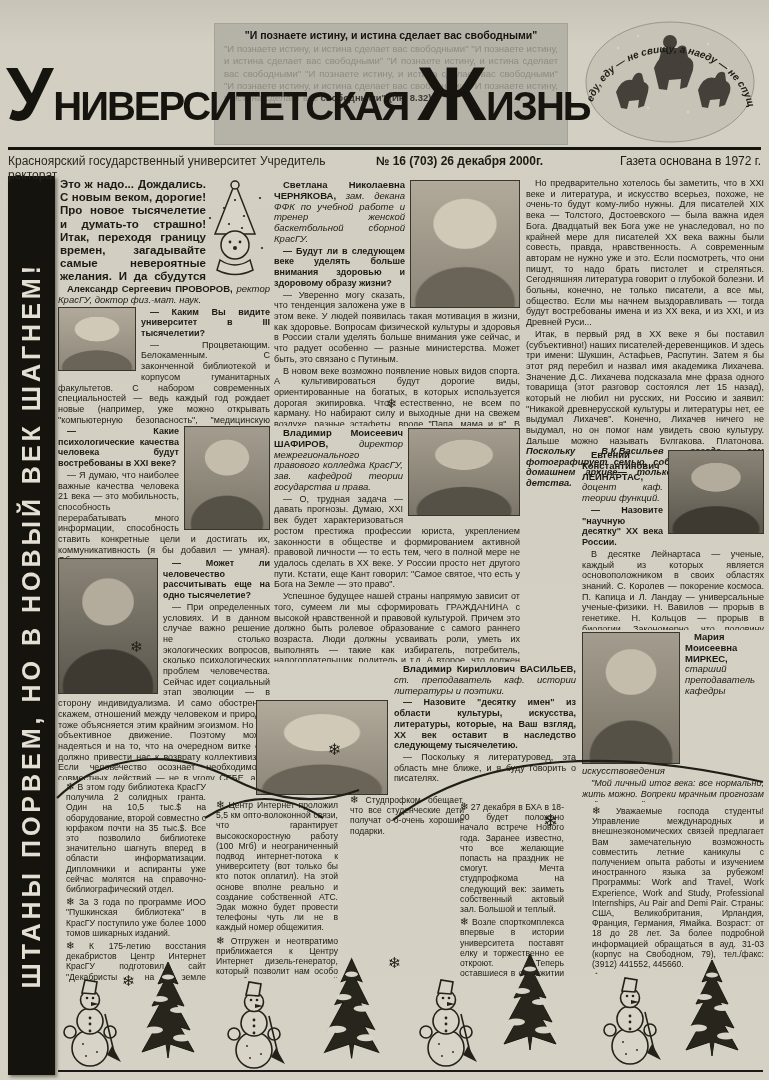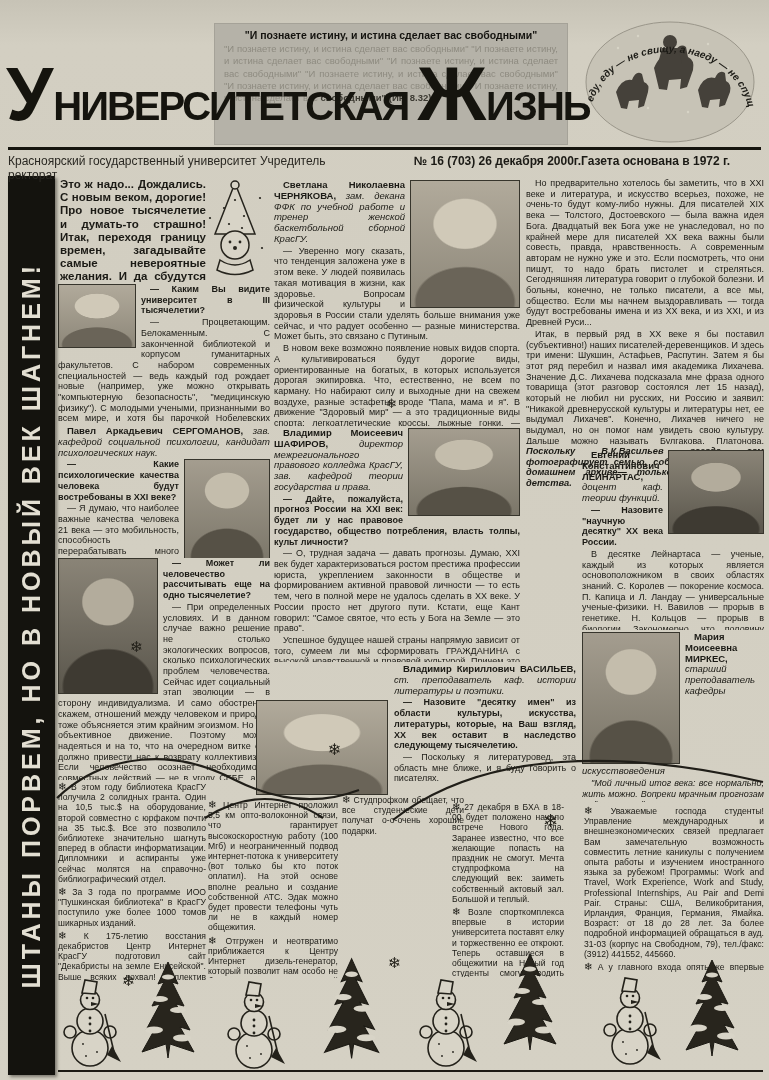--- a/index.html
+++ b/index.html
@@ -13,22 +13,22 @@
   .motto-main{margin:0;font-weight:bold;font-size:10.5px;line-height:12px;text-align:center;color:#14130f;}
   .motto-repeat{margin:2px 0 0;font-size:9.5px;line-height:12.3px;text-align:justify;color:#8e8b80;}
   .motto-repeat b{color:#3c3a32;font-style:normal;}
   .masthead-title{left:6px;top:56px;width:759px;white-space:nowrap;z-index:6;font-weight:bold;color:#15140e;}
   .masthead-title .cap{font-size:76px;line-height:76px;}
   .masthead-title .rest{font-size:40px;letter-spacing:-2px;}
   .troika{left:578px;top:8px;z-index:2;}
   .mast-rule{left:8px;top:147px;width:753px;height:3px;background:#15140e;z-index:7;}
   .info-row{left:8px;top:154px;width:753px;height:16px;display:flex;z-index:7;font-size:12px;}
   .info-pub{flex:0 0 330px;color:#2a2822;}
-  .info-issue{flex:1;text-align:right;font-weight:bold;}
-  .info-founded{flex:0 0 180px;font-weight:bold;}
+  .info-issue{flex:1;text-align:center;font-weight:bold;}
+  .info-founded{flex:0 0 180px;text-align:right;font-weight:normal;}
   
   .banner{left:8px;top:176px;width:47px;height:899px;background:#14130e;display:flex;
     align-items:center;justify-content:center;z-index:4;box-shadow:2px 2px 3px rgba(40,38,30,.5);}
   .banner span{writing-mode:vertical-rl;transform:rotate(180deg);color:#e3dfd2;font-weight:bold;
     font-size:25px;letter-spacing:4px;white-space:nowrap;font-family:"Liberation Sans",sans-serif;}
   
   .lead{left:60px;top:178px;width:146px;height:106px;overflow:hidden;font-weight:bold;
     font-size:11.5px;line-height:13.2px;text-align:justify;}
   .art{position:absolute;overflow:hidden;text-align:justify;font-size:9px;line-height:10.7px;}
   .art p{margin:0 0 1px;text-indent:9px;}
@@ -49,21 +49,21 @@
      radial-gradient(75% 45% at 50% 95%,#3e3a32 0 60%,rgba(0,0,0,0) 63%),
      linear-gradient(180deg,#8a8477,#5a564c);}
   .photo.light{background:
      radial-gradient(50% 34% at 50% 34%,#d0c9b8 0 57%,rgba(0,0,0,0) 60%),
      radial-gradient(75% 45% at 50% 96%,#6a6458 0 60%,rgba(0,0,0,0) 63%),
      linear-gradient(180deg,#b1aa9b,#8d8779);}
   .ph-r{float:right;margin:0 0 2px 5px;}
   .ph-l{float:left;margin:0 5px 2px 0;}
   
   .briefs{position:absolute;overflow:hidden;text-align:justify;font-size:8.6px;line-height:10.2px;}
-  .briefs p{margin:0 0 3px;text-indent:0;}
+  .briefs p{margin:0 0 3px;text-indent:0;padding-left:8px;}
   .flake{font-family:"DejaVu Sans",sans-serif;font-size:10px;}
   .flake-dec{position:absolute;font-family:"DejaVu Sans",sans-serif;color:#23211a;z-index:3;}
   .bottom-rule{left:58px;top:1070px;width:705px;height:2px;background:#1c1a14;}
 </style>
 </head>
 <body>
 
 <div class="page">
 
   <div class="abs motto-box">
@@ -125,60 +125,60 @@
         <circle cx="42" cy="38" r="1.1"></circle>
       <circle cx="27" cy="46" r="1.1"></circle>
         <circle cx="40" cy="50" r="1.1"></circle>
         <circle cx="58" cy="20" r="1.1"></circle>
       <circle cx="8" cy="40" r="1.1"></circle>
         <circle cx="60" cy="70" r="1.1"></circle>
     </g>
   </svg>
 
   <div class="art" style="left:58px;top:284px;width:212px;height:142px">
+    <p class="who"><span class="nm">Александр Сергеевич ПРОВОРОВ,</span> <i class="rl">ректор КрасГУ, доктор физ.-мат. наук.</i></p>
     <div class="photo light ph-l" style="width:78px;height:64px"></div>
     <p class="q">— Каким Вы видите университет в III тысячелетии?</p>
     <p>— Процветающим. Белокаменным. С законченной библиотекой и корпусом гуманитарных факультетов. С набором современных специальностей — ведь каждый год рождает новые (например, уже можно открывать "компьютерную безопасность", "медицинскую физику"). С молодыми учеными, признанными во всем мире, и хотя бы парочкой Нобелевских лауреатов.</p>
 
   </div>
 
   <div class="art" style="left:58px;top:426px;width:212px;height:132px">
-    <p class="who"><span class="nm">Павел Аркадьевич СЕРГОМАНОВ,</span> <i class="rl">зав. кафедрой социальной психологии, кандидат психологических наук.</i></p>
     <div class="photo ph-r" style="width:86px;height:104px"></div>
     <p class="q">— Какие психологические качества человека будут востребованы в XXI веке?</p>
     <p>— Я думаю, что наиболее важные качества человека 21 века — это мобильность, способность перерабатывать много информации, способность ставить конкретные цели и достигать их, коммуникативность (я бы добавил — умная). Обязательная характеристика — компетентность. К сожалению, сегодня на 90% мы видим обратное. А чтобы эти качества в себе сформировать, надо приобретать опыт — в хорошей компании или в своей команде. Одному не развиться и не выжить.</p>
 
   </div>
 
   <div class="art" style="left:58px;top:558px;width:212px;height:222px">
     <div class="photo dark ph-l" style="width:100px;height:136px"></div>
     <p class="q">— Может ли человечество рассчитывать еще на одно тысячелетие?</p>
     <p>— При определенных условиях. И в данном случае важно решение не столько экологических вопросов, сколько психологических проблем человечества. Сейчас идет социальный этап эволюции — в сторону индивидуализма. И само обострение, скажем, отношений между человеком и природой тоже объясняется этим крайним эгоизмом. Но это объективное движение. Поэтому можно надеяться и на то, что на очередном витке оно должно привести нас к возврату коллективизма. Если человечество осознает необходимость совместных действий — не в угоду СЕБЕ, а на ОБЩУЮ пользу — нас ждут радужные перспективы.</p>
 
   </div>
 
   <div class="art" style="left:274px;top:180px;width:246px;height:246px">
     <div class="photo light ph-r" style="width:110px;height:128px"></div>
     <p class="who"><span class="nm">Светлана Николаевна ЧЕРНЯКОВА,</span> <i class="rl">зам. декана ФФК по учебной работе и тренер женской баскетбольной сборной КрасГУ.</i></p>
+    <p class="q">— Будут ли в следующем веке уделять больше внимания здоровью и здоровому образу жизни?</p>
     <p>— Уверенно могу сказать, что тенденция заложена уже в этом веке. У людей появилась такая мотивация в жизни, как здоровье. Вопросам физической культуры и здоровья в России стали уделять больше внимания уже сейчас, и что радует особенно — разные министерства. Может быть, это связано с Путиным.</p>
     <p>В новом веке возможно появление новых видов спорта. А культивироваться будут дорогие виды, ориентированные на богатых, в которых используется дорогая экипировка. Что, естественно, не всем по карману. Но набирают силу и выходные дни на свежем воздухе, разные эстафеты, вроде "Папа, мама и я". В движение "Здоровый мир" — а это традиционные виды спорта: легкоатлетические кроссы, лыжные гонки, — вовлекается все больше людей. Кстати, наш В.А.Сапожников является со-президентом этого движения.</p>
 
   </div>
 
   <div class="art" style="left:526px;top:178px;width:238px;height:266px">
     <p>Но предварительно хотелось бы заметить, что в XXI веке и литература, и искусство всерьез, похоже, не очень-то будут кому-либо нужны. Для писателей XIX века — Толстого, Достоевского — была важна идея Бога. Двадцатый век Бога уже не унаследовал, но по крайней мере для писателей XX века важны были совесть, правда, нравственность. А современным авторам не нужно уже и это. Если посмотреть, что они пишут, то надо брать пистолет и стреляться. Сегодняшняя литература говорит о глубокой болезни. И больны, конечно, не только писатели, а все мы, общество. Если мы начнем выздоравливать — тогда будут востребованы имена и из XX века, и из XXI, и из Древней Руси...</p>
     <p>Итак, в первый ряд в XX веке я бы поставил (субъективно!) наших писателей-деревенщиков. И здесь три имени: Шукшин, Астафьев, Распутин. Затем я бы этот ряд перебил и назвал имя академика Лихачева. Значение Д.С. Лихачева подсказала мне фраза одного товарища (этот разговор состоялся лет 15 назад), который не любил ни русских, ни Россию и заявил: "Никакой древнерусской культуры и литературы нет, ее выдумал Лихачев". Конечно, Лихачев ничего не выдумал, но он помог нам увидеть свою культуру. Дальше можно называть Булгакова, Платонова, Есенина, Блока. Здесь я поставил бы точку, потому что именно эти имена для меня наиболее значимы, а вообще список может быть достаточно долгим.</p>
 
   </div>
   <div class="art capt" style="left:526px;top:446px;width:238px;height:40px;font-size:9.3px">Поскольку В.К.Васильев всегда сам фотографирует семью, собственные фото в домашнем архиве— только времен раннего детства.</div>
 
   <div class="art" style="left:274px;top:428px;width:246px;height:234px">
     <div class="photo ph-r" style="width:112px;height:88px"></div>
     <p class="who"><span class="nm">Владимир Моисеевич ШАФИРОВ,</span> <i class="rl">директор межрегионального правового колледжа КрасГУ, зав. кафедрой теории государства и права.</i></p>
-    <p class="q">— Дайте, пожалуйста, прогноз России на XXI век: будет ли у нас правовое государство, общество потребления, власть толпы, культ личности?</p>
     <p>— О, трудная задача — давать прогнозы. Думаю, XXI век будет характеризоваться ростом престижа профессии юриста, укреплением законности в обществе и формированием активной правовой личности — то есть тем, чего в полной мере не удалось сделать в XX веке. У России просто нет другого пути. Кстати, еще Кант говорил: "Самое святое, что есть у Бога на Земле — это право".</p>
     <p>Успешное будущее нашей страны напрямую зависит от того, сумеем ли мы сформировать ГРАЖДАНИНА с высокой нравственной и правовой культурой. Причем это должно быть ролевое образование с самого раннего возраста. Люди должны усваивать роли, уметь их выполнять — такие как избиратель, потребитель, налогоплательщик, родитель и т.д. А второе, что должен принести нам следующий век,— это дифференцирование правового профессионального образования. Оно должно быть многоступенчатым (и начальным, и среднеспециальным, и высшим юридическим), потому что работа юриста очень сложна и требует специалистов разных уровней.</p>
 
   </div>
 
   <div class="photo light abs" style="left:256px;top:700px;width:132px;height:95px"></div>
   <div class="art" style="left:394px;top:664px;width:182px;height:128px">
     <p class="who"><span class="nm">Владимир Кириллович ВАСИЛЬЕВ,</span> <i class="rl">ст. преподаватель каф. истории литературы и поэтики.</i></p>
     <p class="q">— Назовите "десятку имен" из области культуры, искусства, литературы, которые, на Ваш взгляд, XX век оставит в наследство следующему тысячелетию.</p>
     <p>— Поскольку я литературовед, эта область мне ближе, и я буду говорить о писателях.</p>

